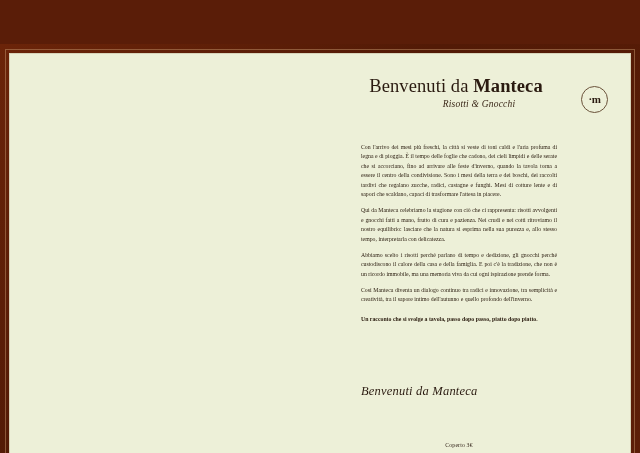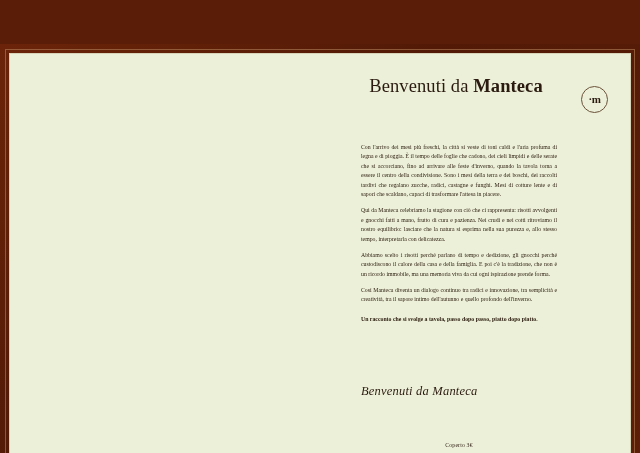--- a/index.html
+++ b/index.html
@@ -148,20 +148,21 @@
 </head>
 <body>
 
 <div class="frame">
   <div class="frame-inner-rule"></div>
 
   <div class="sheet">
 
     <div class="header">
       <div class="title"><span class="light">Benvenuti da </span><span class="bold">Manteca</span></div>
+      <div class="subtitle">Risotti &amp; Gnocchi</div>
     </div>
 
     <div class="logo-mark">
       <span class="glyph">·m</span>
     </div>
 
     <div class="copy">
       <p>Con l'arrivo dei mesi più freschi, la città si veste di toni caldi e l'aria profuma di legna e di pioggia. È il tempo delle foglie che cadono, dei cieli limpidi e delle serate che si accorciano, fino ad arrivare alle feste d'inverno, quando la tavola torna a essere il centro della condivisione. Sono i mesi della terra e dei boschi, dei raccolti tardivi che regalano zucche, radici, castagne e funghi. Mesi di cotture lente e di sapori che scaldano, capaci di trasformare l'attesa in piacere.</p>
       <p>Qui da Manteca celebriamo la stagione con ciò che ci rappresenta: risotti avvolgenti e gnocchi fatti a mano, frutto di cura e pazienza. Nei crudi e nei cotti ritroviamo il nostro equilibrio: lasciare che la natura si esprima nella sua purezza e, allo stesso tempo, interpretarla con delicatezza.</p>
       <p class="tight">Abbiamo scelto i risotti perché parlano di tempo e dedizione, gli gnocchi perché custodiscono il calore della casa e della famiglia. E poi c'è la tradizione, che non è un ricordo immobile, ma una memoria viva da cui ogni ispirazione prende forma.</p>

